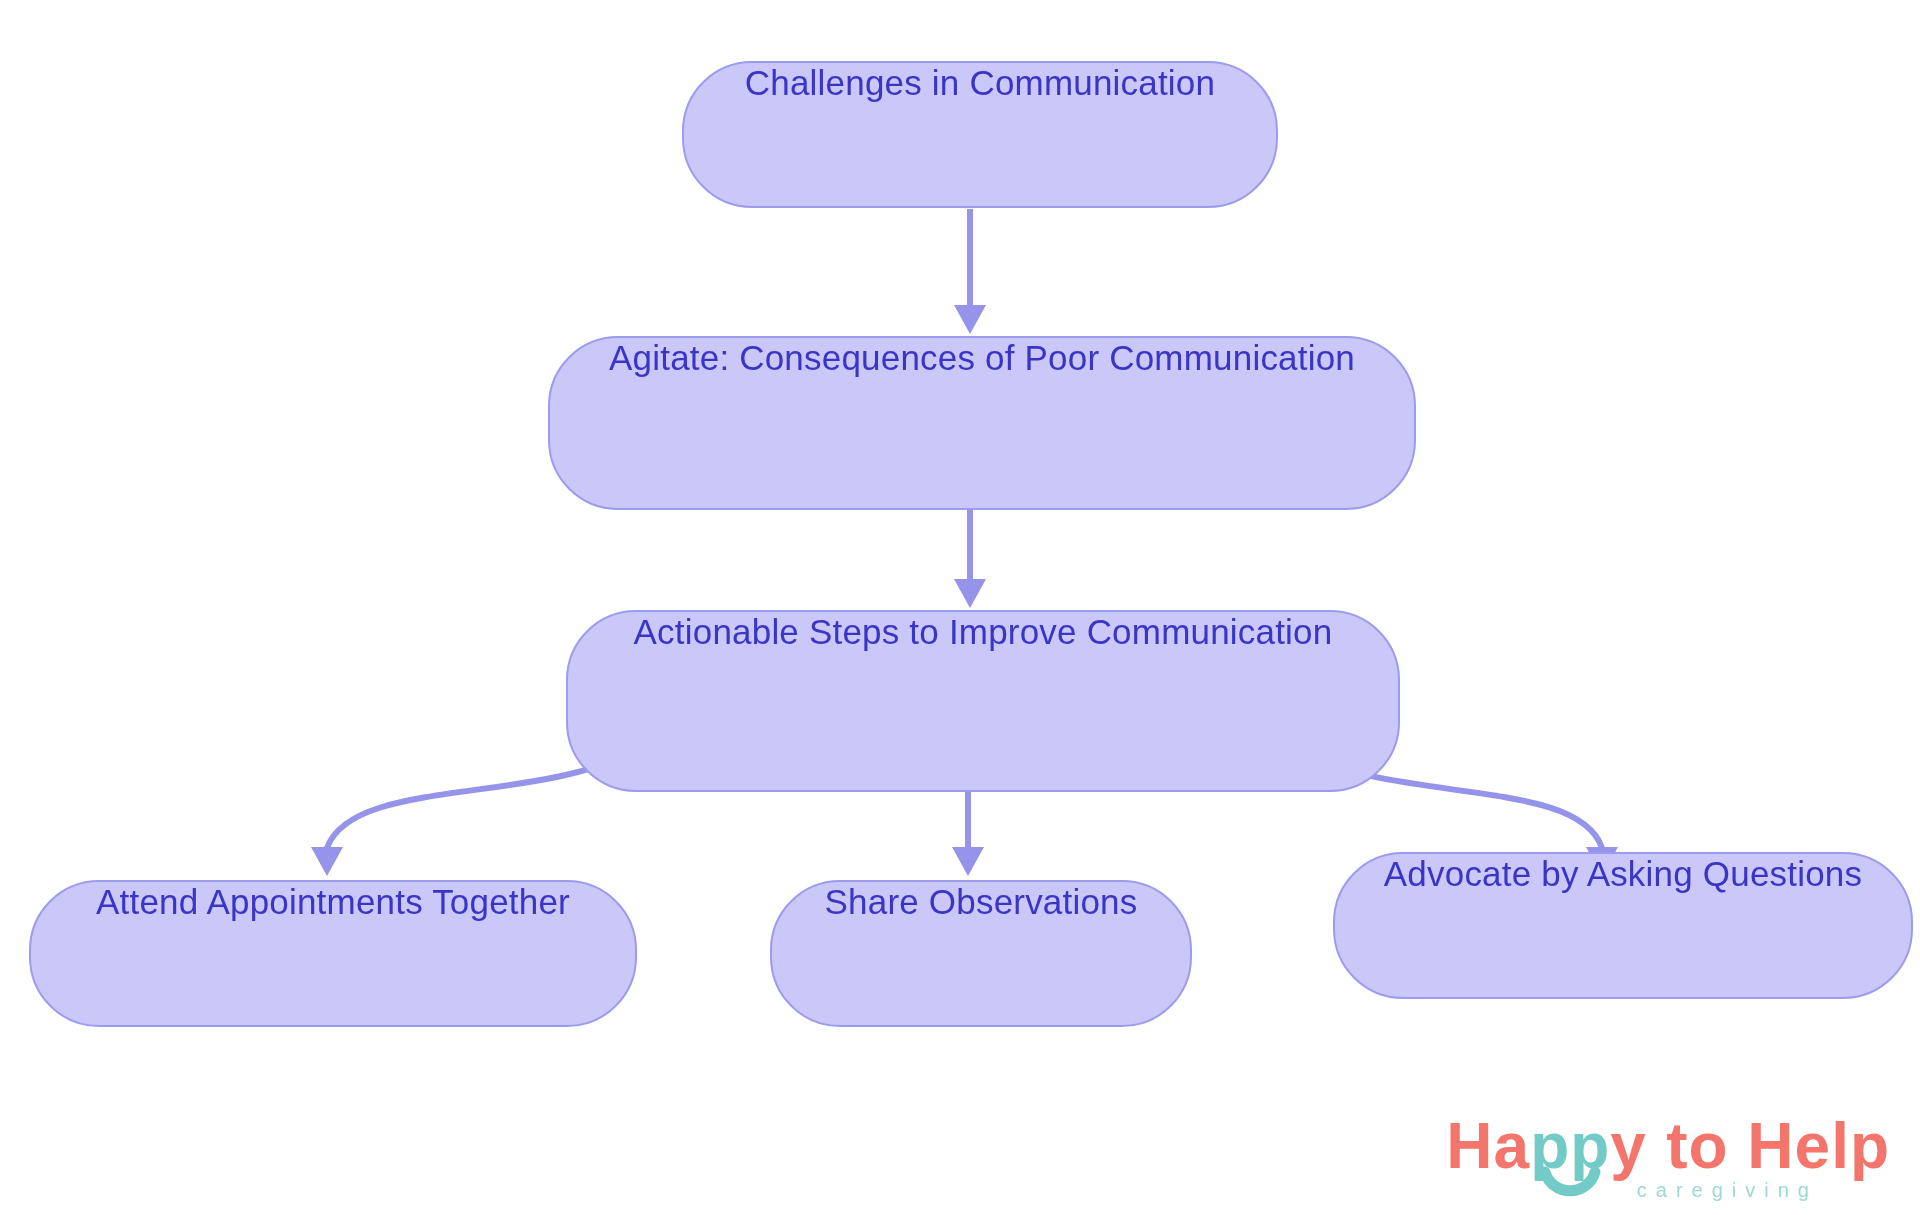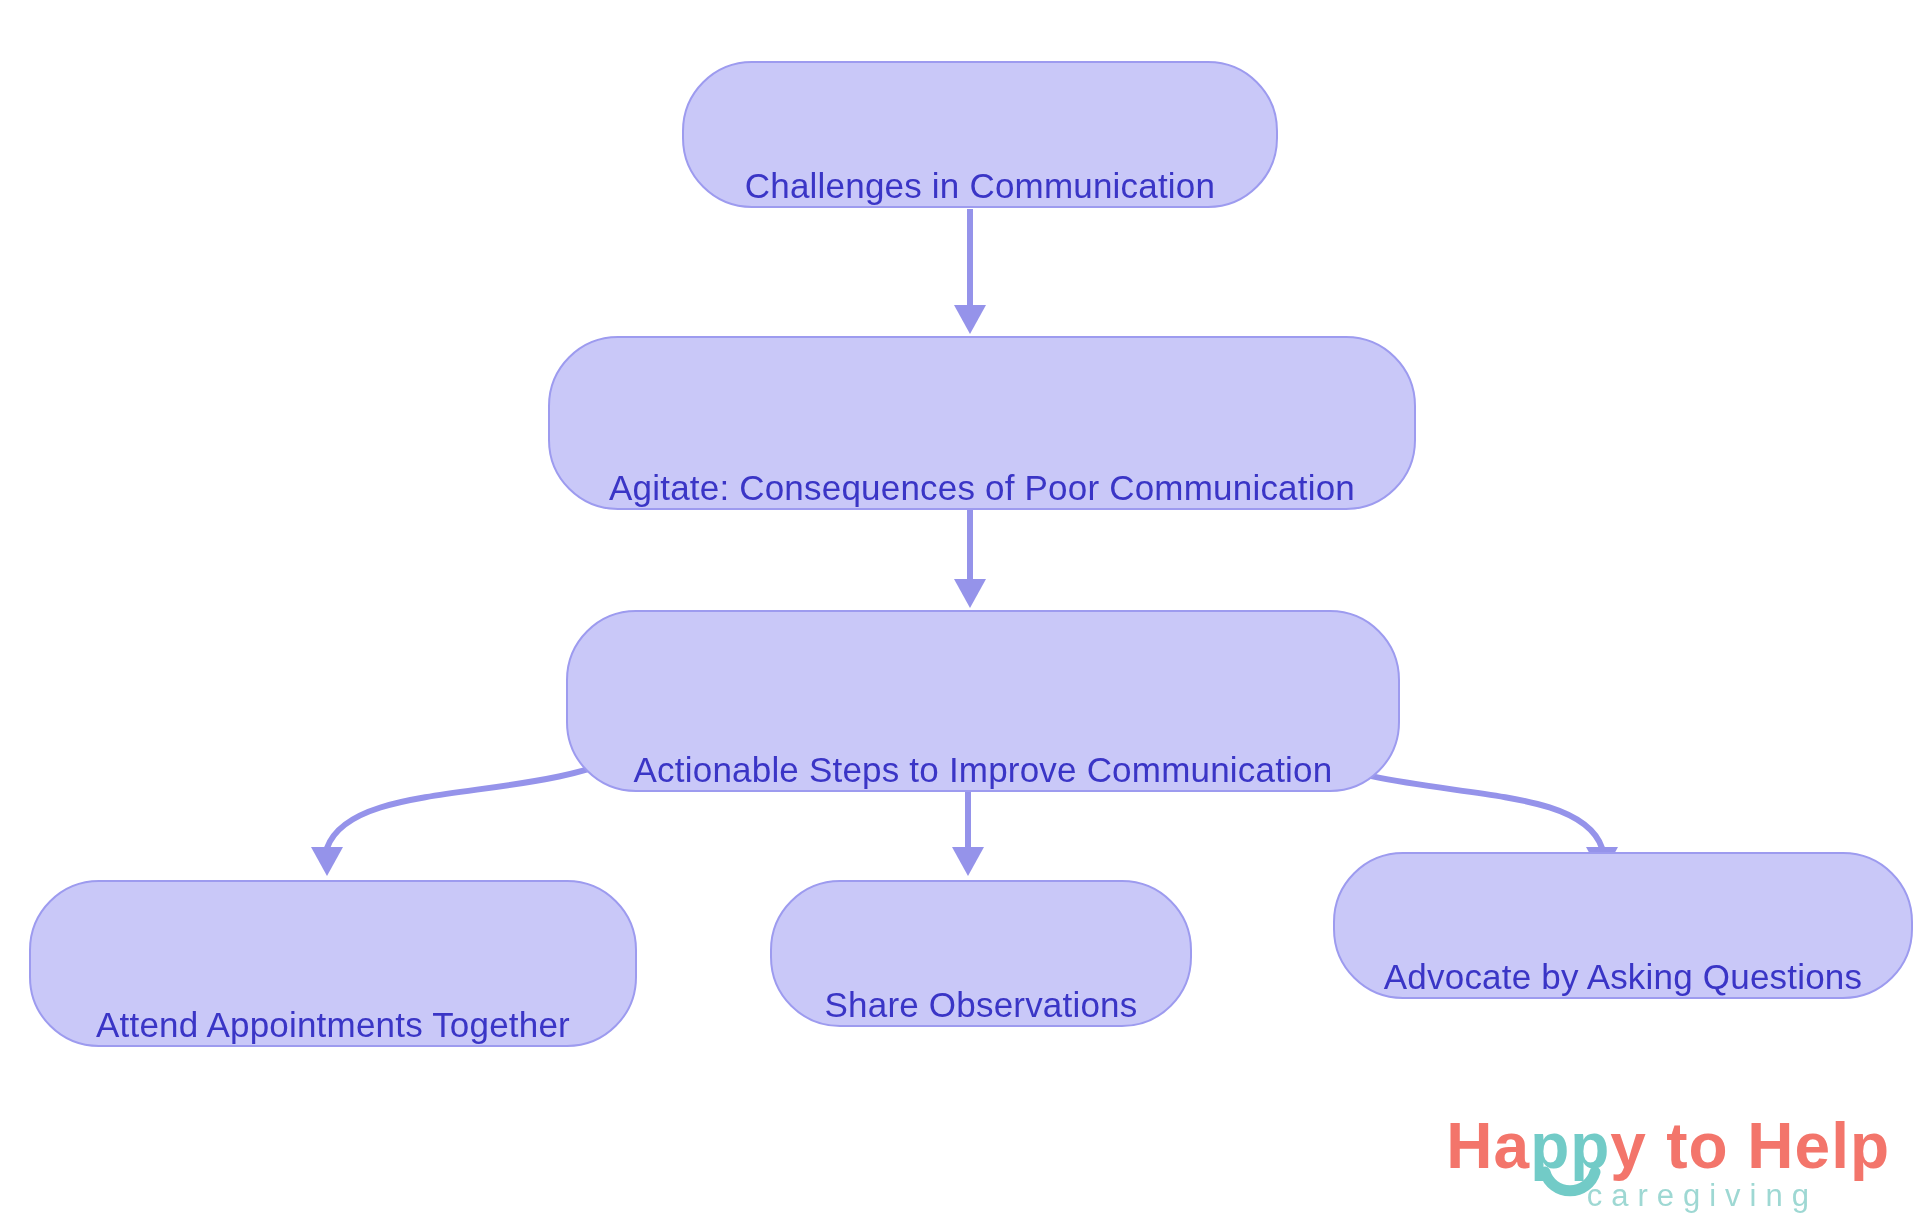--- a/index.html
+++ b/index.html
@@ -27,37 +27,37 @@
   .edges-svg {
     position: absolute;
     left: 0; top: 0;
     width: 1920px; height: 1215px;
     pointer-events: none;
   }
 
   .node {
     position: absolute;
     display: flex;
-    align-items: flex-end;
+    align-items: flex-start;
     justify-content: center;
     background: var(--node-fill);
     border: 2px solid var(--node-border);
     border-radius: 70px;
     color: var(--node-text);
     font-size: 35px;
     font-weight: 400;
     letter-spacing: 0.2px;
     text-align: center;
     white-space: nowrap;
   }
 
   .node-challenges { left: 682px; top: 61px;  width: 596px; height: 147px; }
   .node-agitate    { left: 548px; top: 336px; width: 868px; height: 174px; }
   .node-actionable { left: 566px; top: 610px; width: 834px; height: 182px; }
-  .node-attend     { left: 29px;  top: 880px; width: 608px; height: 167px; }
+  .node-attend     { left: 29px;  top: 880px; width: 608px; height: 147px; }
   .node-share      { left: 770px; top: 880px; width: 422px; height: 147px; }
   .node-advocate   { left: 1333px;top: 852px; width: 580px; height: 147px; }
 
   .logo {
     position: absolute;
     right: 30px;
     top: 1114px;
     text-align: right;
   }
   .logo-title {
@@ -77,21 +77,21 @@
   .smile-svg {
     position: absolute;
     left: 50%;
     transform: translateX(-50%);
     top: 52px;
   }
   .logo-word-gap { margin-left: 0.30em; text-align: center; }
   .logo-sub {
     margin-top: 2px;
     padding-right: 72px;
-    font-size: 31px;
+    font-size: 20px;
     font-weight: 400;
     color: var(--logo-subtitle);
     letter-spacing: 9px;
     line-height: 1;
   }
 </style>
 </head>
 <body>
 
 <div class="canvas">

